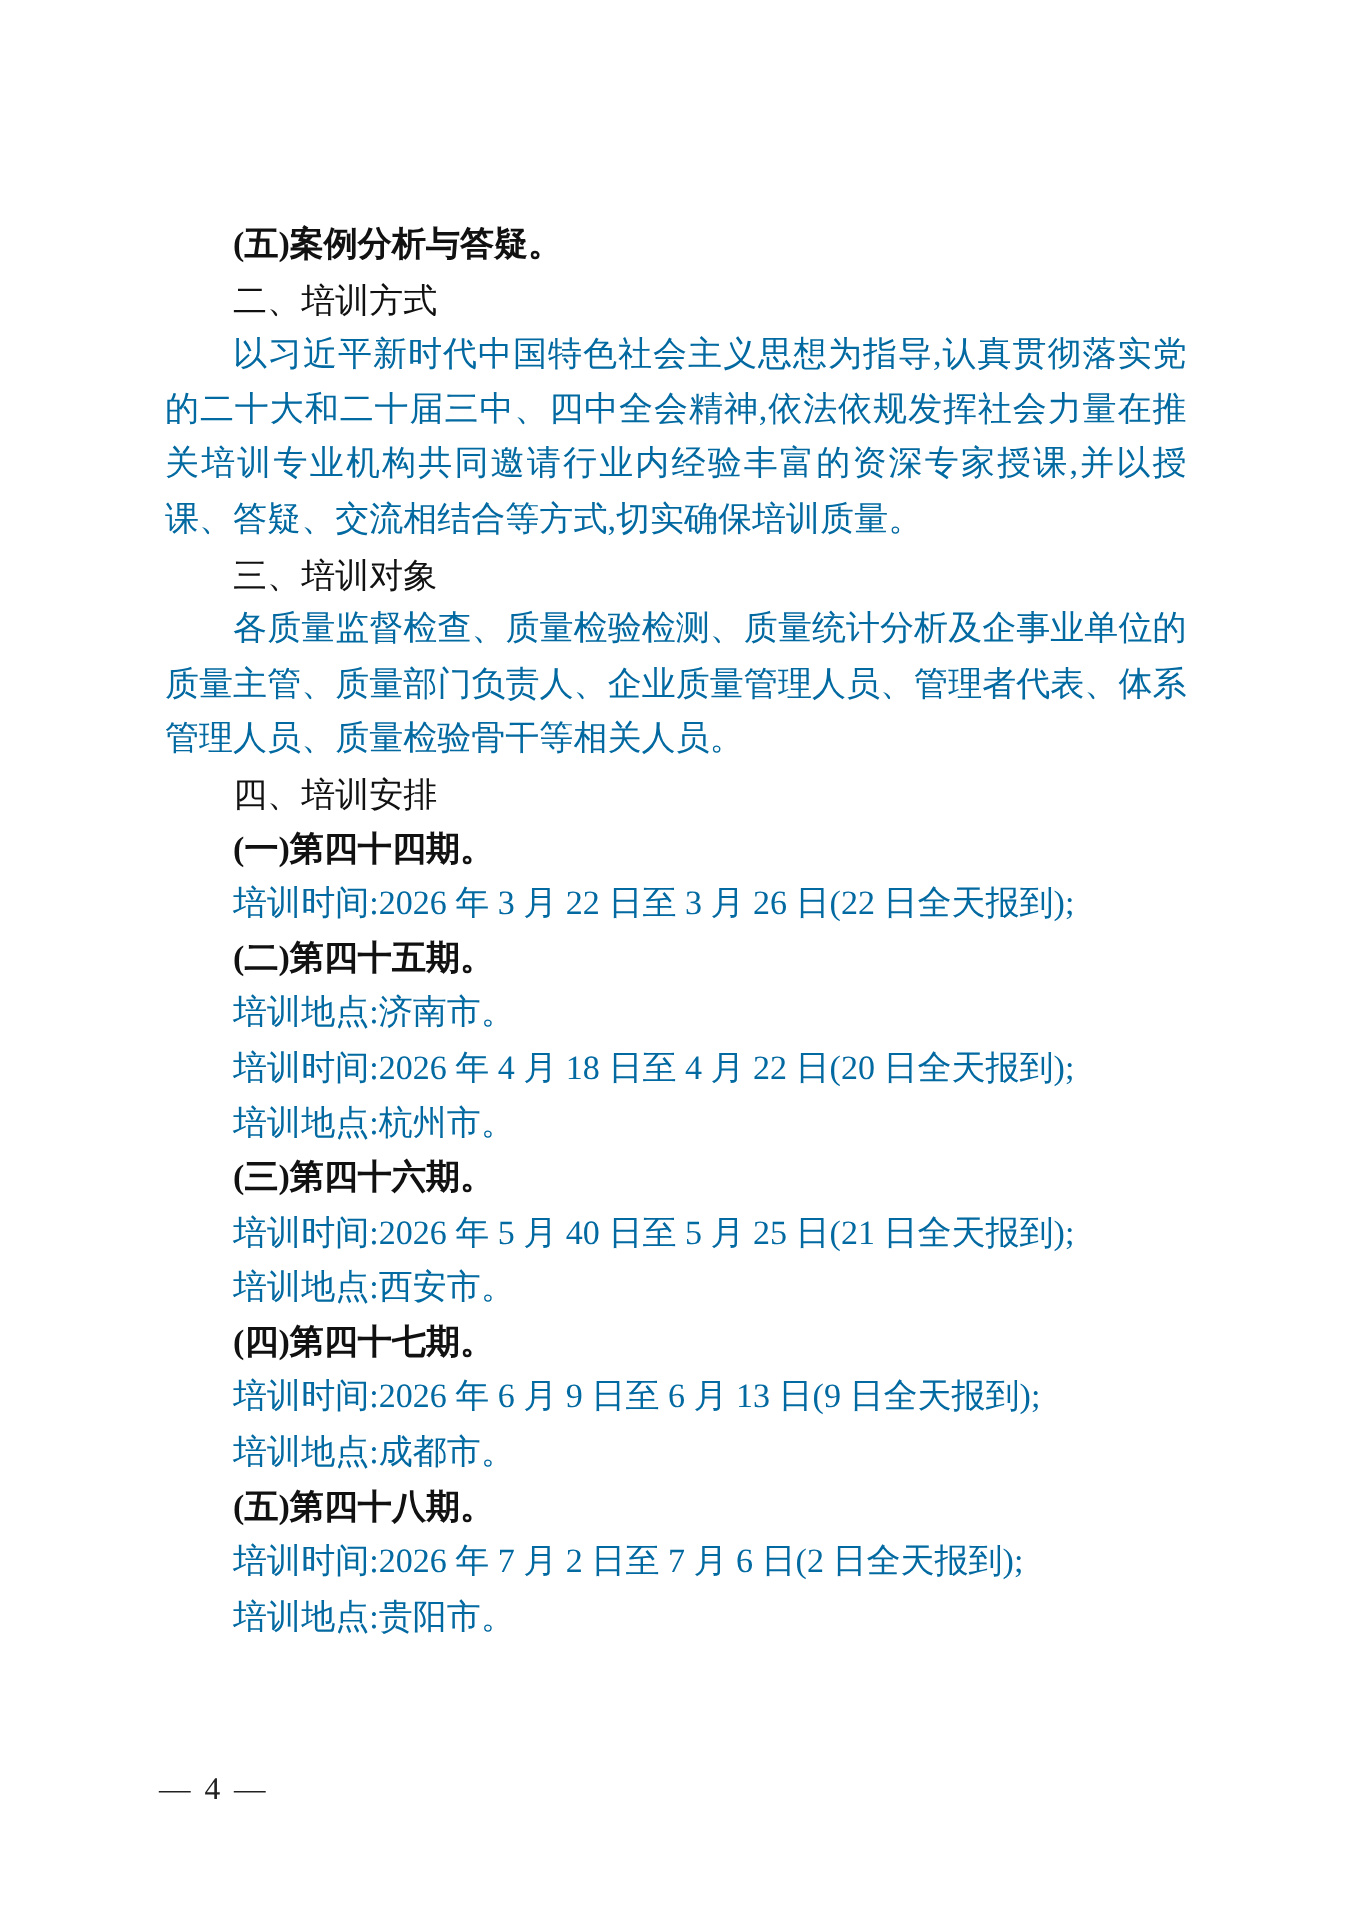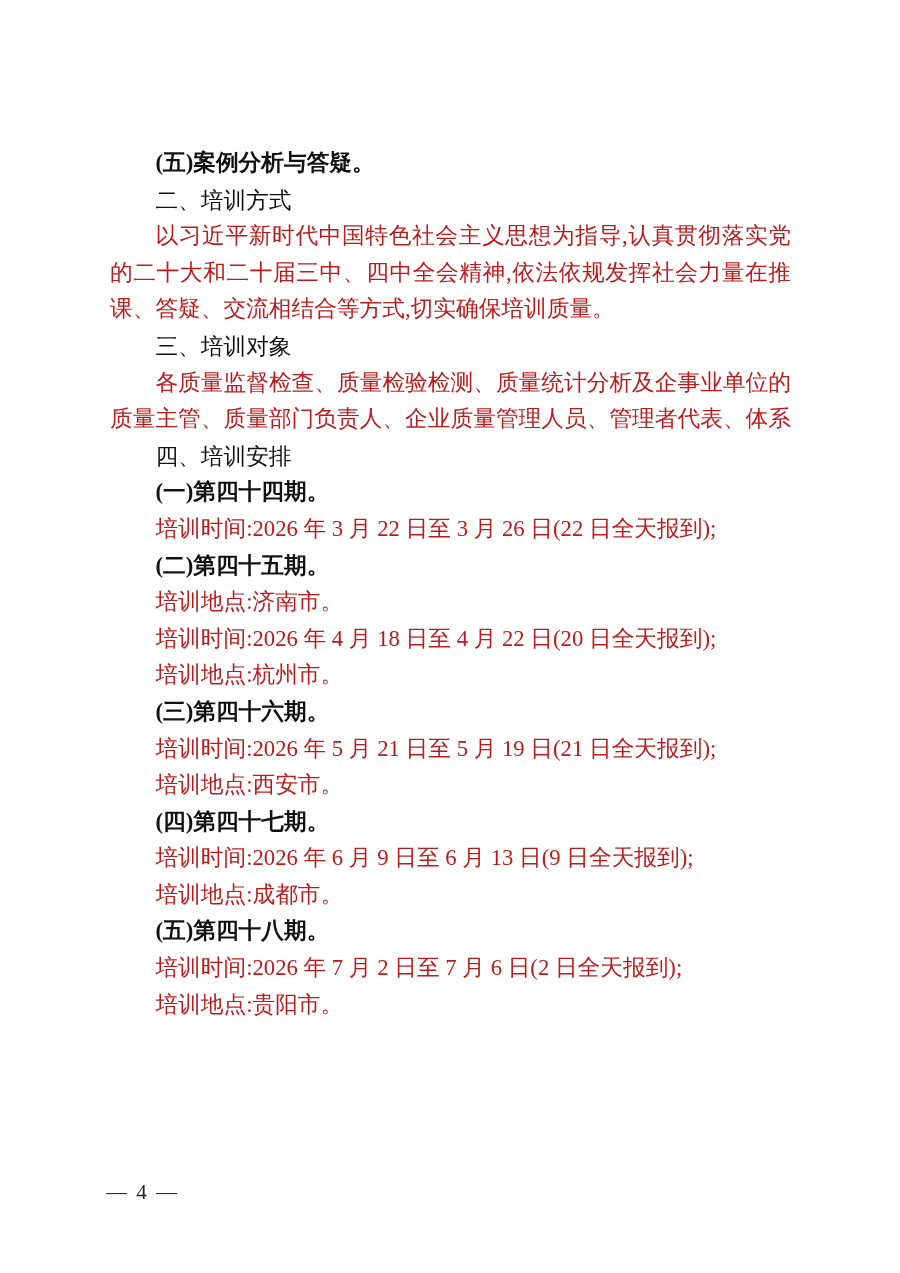--- a/index.html
+++ b/index.html
@@ -24,21 +24,21 @@
   }
   .content {
     position: absolute;
     left: 110px;
     top: 145px;
     width: 681px;
   }
   .line {
     font-size: 22.7px;
     line-height: 36.6px;
-    color: #b91c1c;
+    color: #0369a1;
     white-space: nowrap;
     letter-spacing: 0;
   }
   .line.indent {
     text-indent: 45.4px;
   }
   .line.justify {
     white-space: normal;
     text-align: justify;
     text-align-last: justify;
@@ -66,33 +66,35 @@
 </style>
 </head>
 <body>
 
 <div class="page">
   <div class="content">
       <div class="line kai indent">(五)案例分析与答疑。</div>
       <div class="line hei indent">二、培训方式</div>
       <div class="line indent justify">以习近平新时代中国特色社会主义思想为指导,认真贯彻落实党</div>
       <div class="line justify">的二十大和二十届三中、四中全会精神,依法依规发挥社会力量在推</div>
+      <div class="line justify">关培训专业机构共同邀请行业内经验丰富的资深专家授课,并以授</div>
       <div class="line">课、答疑、交流相结合等方式,切实确保培训质量。</div>
       <div class="line hei indent">三、培训对象</div>
       <div class="line indent justify">各质量监督检查、质量检验检测、质量统计分析及企事业单位的</div>
       <div class="line justify">质量主管、质量部门负责人、企业质量管理人员、管理者代表、体系</div>
+      <div class="line">管理人员、质量检验骨干等相关人员。</div>
       <div class="line hei indent">四、培训安排</div>
       <div class="line kai indent">(一)第四十四期。</div>
       <div class="line indent">培训时间:2026 年 3 月 22 日至 3 月 26 日(22 日全天报到);</div>
       <div class="line kai indent">(二)第四十五期。</div>
       <div class="line indent">培训地点:济南市。</div>
       <div class="line indent">培训时间:2026 年 4 月 18 日至 4 月 22 日(20 日全天报到);</div>
       <div class="line indent">培训地点:杭州市。</div>
       <div class="line kai indent">(三)第四十六期。</div>
-      <div class="line indent">培训时间:2026 年 5 月 21 日至 5 月 19 日(21 日全天报到);</div>
+      <div class="line indent">培训时间:2026 年 5 月 40 日至 5 月 25 日(21 日全天报到);</div>
       <div class="line indent">培训地点:西安市。</div>
       <div class="line kai indent">(四)第四十七期。</div>
       <div class="line indent">培训时间:2026 年 6 月 9 日至 6 月 13 日(9 日全天报到);</div>
       <div class="line indent">培训地点:成都市。</div>
       <div class="line kai indent">(五)第四十八期。</div>
       <div class="line indent">培训时间:2026 年 7 月 2 日至 7 月 6 日(2 日全天报到);</div>
       <div class="line indent">培训地点:贵阳市。</div>
     </div>
   <div class="footer">— 4 —</div>
 </div>

